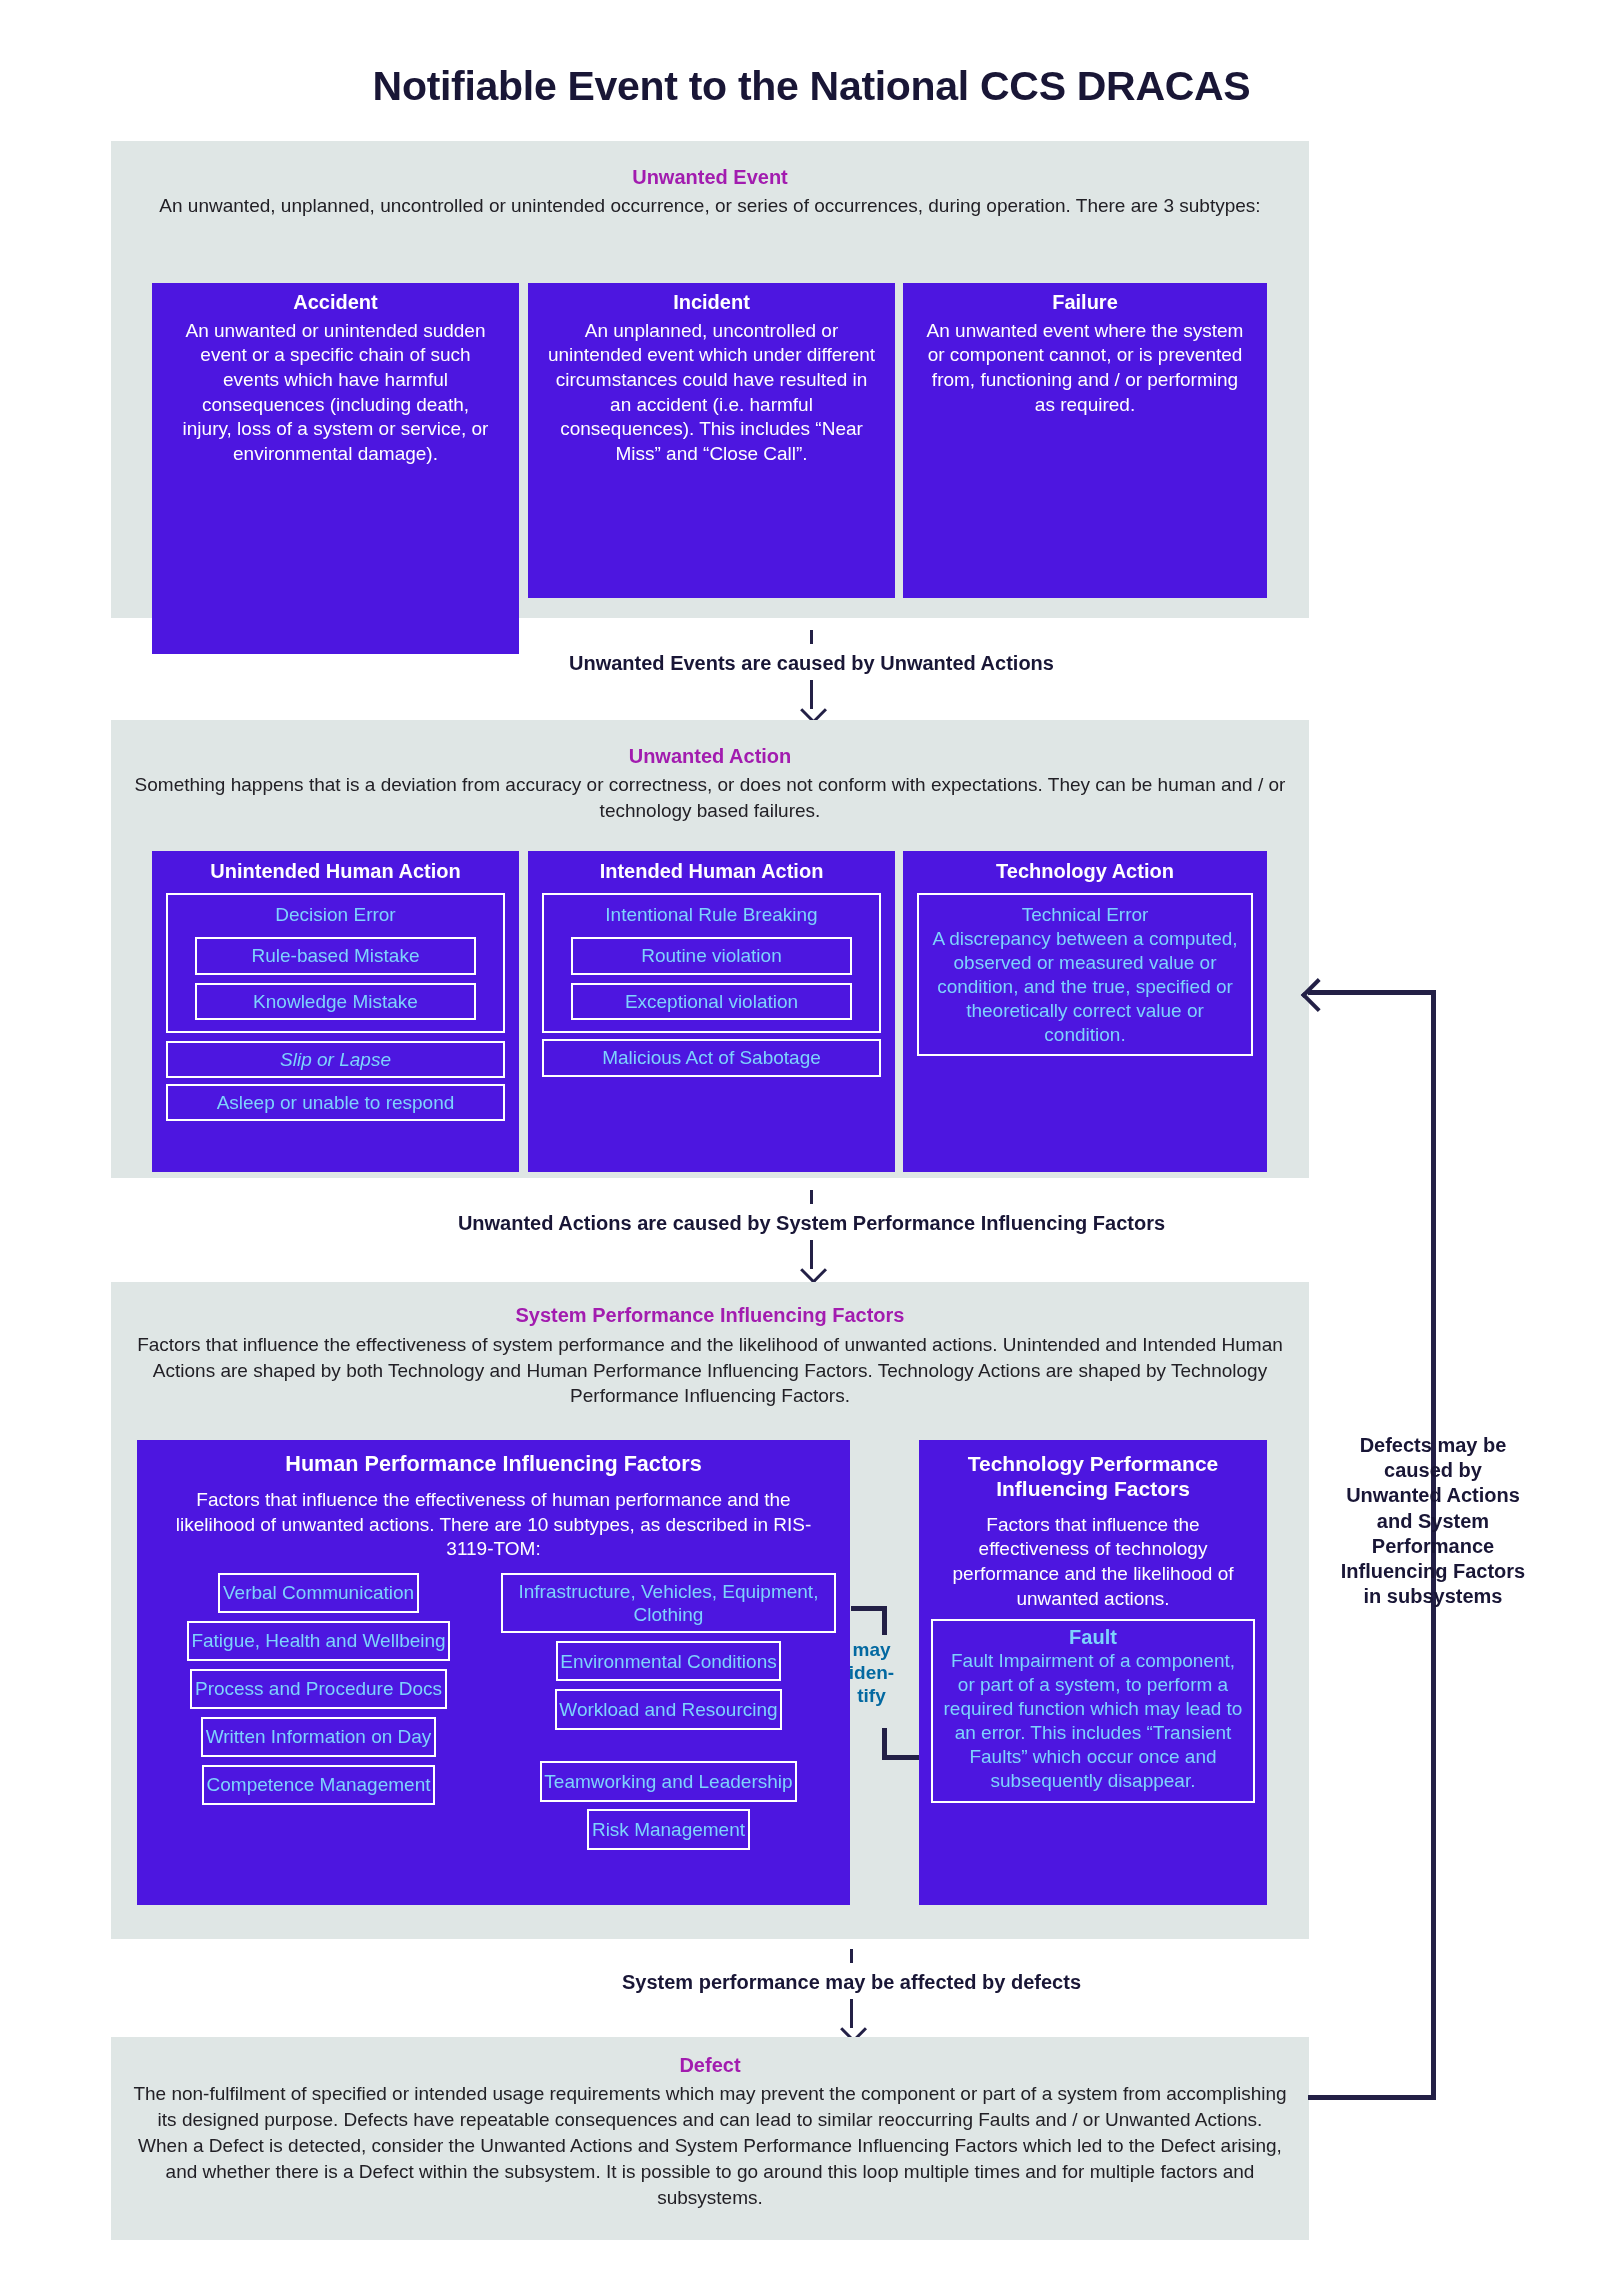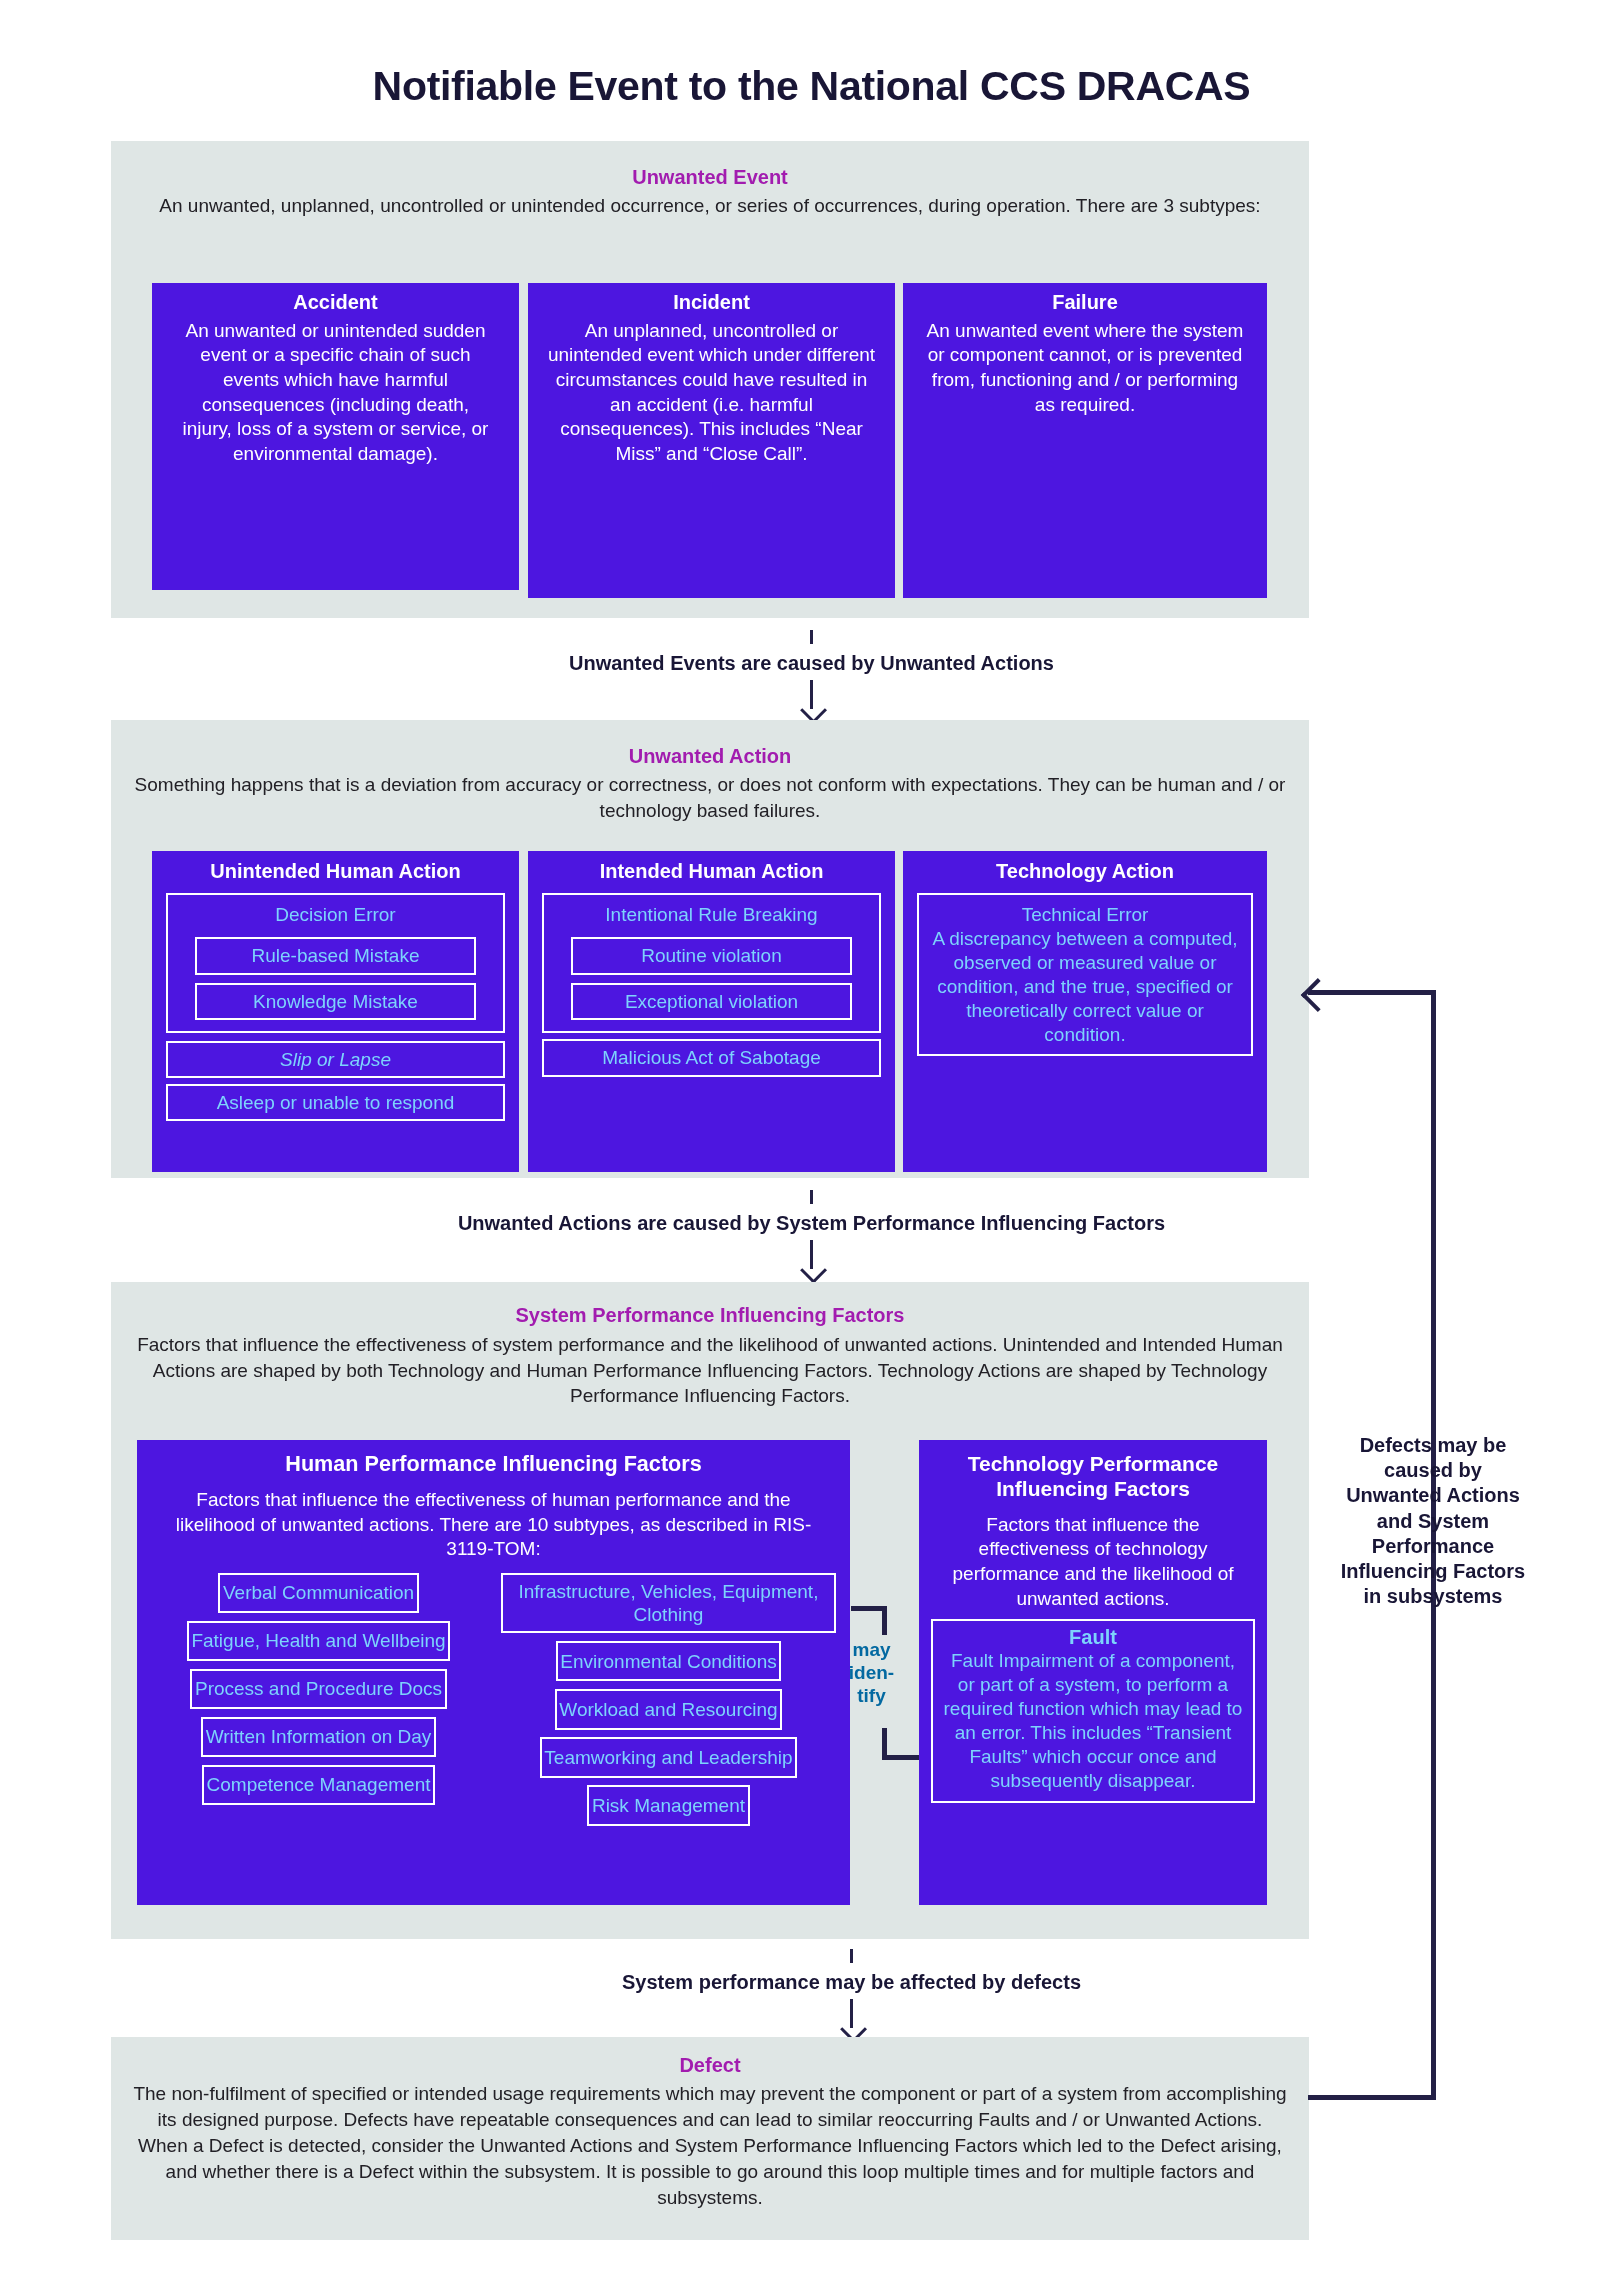--- a/index.html
+++ b/index.html
@@ -125,21 +125,21 @@
 
 <div class="page">
 
   <div class="title">Notifiable Event to the National CCS DRACAS</div>
 
   <div class="band" style="left:111px;top:141px;width:1198px;height:477px;">
     <div class="band-head" style="padding-top:23.6px;">Unwanted Event</div>
     <div class="band-desc" style="padding-top:3.9px;">An unwanted, unplanned, uncontrolled or unintended occurrence, or series of occurrences, during operation. There are 3 subtypes:</div>
   </div>
 
-  <div class="card" style="left:152px;top:283px;width:367px;height:307px;">
+  <div class="card" style="left:152px;top:283px;width:367px;height:371px;">
     <div class="card-title">Accident</div>
     <div class="card-body" style="padding:0 15.7px;">An unwanted or unintended sudden event or a specific chain of such events which have harmful consequences (including death, injury, loss of a system or service, or environmental damage).</div>
   </div>
 
   <div class="card" style="left:528px;top:283px;width:367px;height:315px;">
     <div class="card-title">Incident</div>
     <div class="card-body" style="padding:0 10.5px;">An unplanned, uncontrolled or unintended event which under different circumstances could have resulted in an accident (i.e. harmful consequences). This includes “Near Miss” and “Close Call”.</div>
   </div>
 
   <div class="card" style="left:903px;top:283px;width:364px;height:315px;">
@@ -218,21 +218,21 @@
         <div class="obox" style="padding:6.5px 2.6px;">Verbal Communication</div>
         <div class="obox" style="padding:6.5px 2.6px;">Fatigue, Health and Wellbeing</div>
         <div class="obox" style="padding:6.5px 2.6px;">Process and Procedure Docs</div>
         <div class="obox" style="padding:6.5px 2.6px;">Written Information on Day</div>
         <div class="obox" style="padding:6.5px 2.6px;">Competence Management</div>
       </div>
       <div style="flex:1;display:flex;flex-direction:column;gap:7.9px;">
         <div class="obox" style="padding:5.2px 2.6px;">Infrastructure, Vehicles, Equipment, Clothing</div>
         <div class="obox" style="padding:6.5px 2.6px;">Environmental Conditions</div>
         <div class="obox" style="padding:6.5px 2.6px;">Workload and Resourcing</div>
-        <div class="obox" style="padding:6.5px 2.6px;">Teamworking and Leadership</div>
+        <div class="obox" style="padding:6.5px 2.6px;margin-top:24px;">Teamworking and Leadership</div>
         <div class="obox" style="padding:6.5px 2.6px;">Risk Management</div>
       </div>
     </div>
   </div>
 
   <div class="mi-seg" style="left:851px;top:1606px;width:35px;height:4.6px;"></div>
   <div class="mi-seg" style="left:882px;top:1606px;width:4.6px;height:29px;"></div>
   <div class="mi-label" style="left:839px;top:1639px;width:65px;">may<br>iden-<br>tify</div>
   <div class="mi-seg" style="left:882px;top:1728px;width:4.6px;height:31px;"></div>
   <div class="mi-seg" style="left:882px;top:1755px;width:41px;height:4.6px;"></div>

